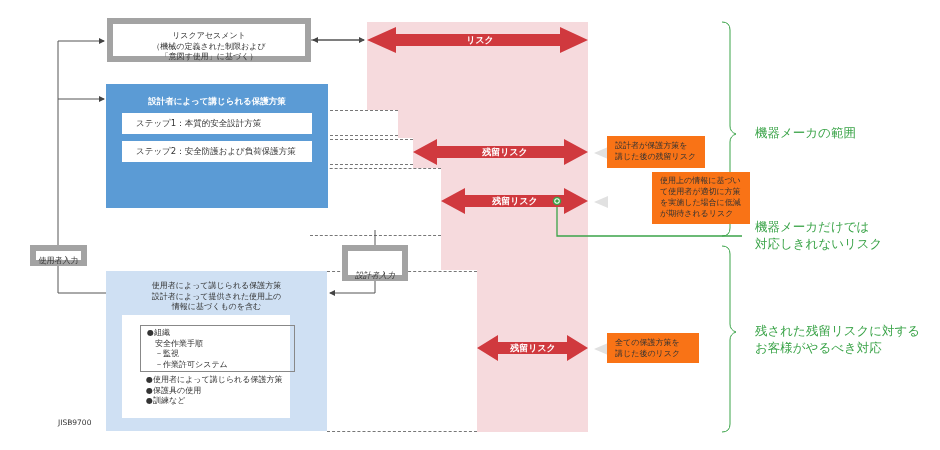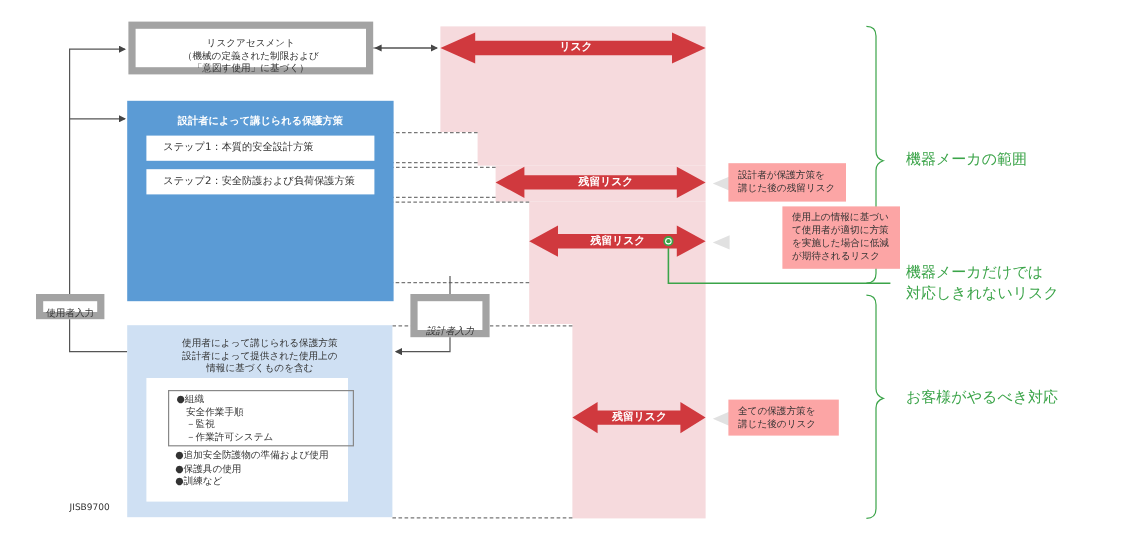--- a/index.html
+++ b/index.html
@@ -5,21 +5,21 @@
   html, body { margin:0; padding:0; background:#ffffff; }
   body { width:940px; height:450px; position:relative; overflow:hidden;
          font-family:"DejaVu Sans", "Liberation Sans", sans-serif; color:#333; }
   .abs { position:absolute; box-sizing:border-box; }
   .pink-zone { background:#f6dadd; }
   .box { border:6px solid #a3a3a3; background:#fff; text-align:center; }
   .t8 { font-size:8px; line-height:10.5px; }
   .blue-box { background:#5b9bd5; }
   .lightblue-box { background:#cfe0f3; }
   .step { background:#fff; font-size:8.5px; line-height:11px; padding-left:14px; }
-  .callout { background:#fca5a5; font-size:8px; line-height:11px; color:#333; padding:4px 8px; }
+  .callout { background:#f97316; font-size:8px; line-height:11px; color:#333; padding:4px 8px; }
   .callout-tail { width:0; height:0; border-top:6px solid transparent; border-bottom:6px solid transparent; border-right:14px solid #e1e1e1; }
   .green-text { color:#3ba449; font-size:12.5px; line-height:17px; }
   .dash-h { border-top:1px dashed #777; height:0; }
   svg { position:absolute; left:0; top:0; }
 </style>
 </head>
 <body>
 
 <div class="abs pink-zone" style="left:367px; top:22px; width:221px; height:88px;"></div>
 <div class="abs pink-zone" style="left:398px; top:110px; width:190px; height:28px;"></div>
@@ -80,21 +80,21 @@
 <div class="abs" style="left:460px; top:146px; width:90px; text-align:center; color:#fff; font-size:9px; font-weight:bold; line-height:12px;">残留リスク</div>
 <div class="abs" style="left:480px; top:195px; width:70px; text-align:center; color:#fff; font-size:9px; font-weight:bold; line-height:12px;">残留リスク</div>
 <div class="abs" style="left:497px; top:342px; width:72px; text-align:center; color:#fff; font-size:9px; font-weight:bold; line-height:12px;">残留リスク</div>
 
 <div class="abs box t8" style="left:107px; top:18px; width:204px; height:44px; padding-top:7px;">
   <div>リスクアセスメント</div>
   <div>（機械の定義された制限および</div>
   <div>「意図す使用」に基づく）</div>
 </div>
 
-<div class="abs blue-box" style="left:106px; top:84px; width:222px; height:167px;">
+<div class="abs blue-box" style="left:106px; top:84px; width:222px; height:124px;">
   <div class="abs" style="left:0; top:12px; width:222px; text-align:center; color:#fff; font-size:8.5px; font-weight:bold; line-height:11px;">設計者によって講じられる保護方策</div>
   <div class="abs step" style="left:16px; top:29px; width:190px; height:21px; padding-top:5px;">ステップ1：本質的安全設計方策</div>
   <div class="abs step" style="left:16px; top:57px; width:190px; height:21px; padding-top:5px;">ステップ2：安全防護および負荷保護方策</div>
 </div>
 
 <div class="abs box t8" style="left:30px; top:245px; width:57px; height:21px; padding-top:5px;">使用者入力</div>
 
 <div class="abs box t8" style="left:342px; top:245px; width:66px; height:36px; padding-top:20px;font-style:italic;">設計者入力</div>
 
 <div class="abs lightblue-box" style="left:106px; top:271px; width:221px; height:160px;">
@@ -104,21 +104,21 @@
     <div>情報に基づくものを含む</div>
   </div>
   <div class="abs" style="left:16px; top:44px; width:168px; height:103px; background:#fff;">
     <div class="abs t8" style="left:18px; top:10px; width:155px; height:47px; border:1px solid #888; padding:2px 0 0 6px;">
       <div>●組織</div>
       <div style="padding-left:8px;">安全作業手順</div>
       <div style="padding-left:8px;">－監視</div>
       <div style="padding-left:8px;">－作業許可システム</div>
     </div>
     <div class="abs t8" style="left:24px; top:60px; width:165px;">
-      <div>●追加安全防護物の準備および使用</div>
+      <div>●使用者によって講じられる保護方策</div>
       <div>●保護具の使用</div>
       <div>●訓練など</div>
     </div>
   </div>
 </div>
 
 <div class="abs" style="left:58px; top:418px; font-size:7.5px; color:#333;">JISB9700</div>
 
 <div class="abs callout-tail" style="left:594px; top:147px;"></div>
 <div class="abs callout" style="left:607px; top:136px; width:98px; height:32px;">
@@ -139,14 +139,15 @@
   <div>全ての保護方策を</div>
   <div>講じた後のリスク</div>
 </div>
 
 <div class="abs green-text" style="left:755px; top:124px;">機器メーカの範囲</div>
 <div class="abs green-text" style="left:755px; top:218px;">
   <div>機器メーカだけでは</div>
   <div>対応しきれないリスク</div>
 </div>
 <div class="abs green-text" style="left:755px; top:322px;">
+  <div>残された残留リスクに対する</div>
   <div>お客様がやるべき対応</div>
 </div>
 
 </body></html>

